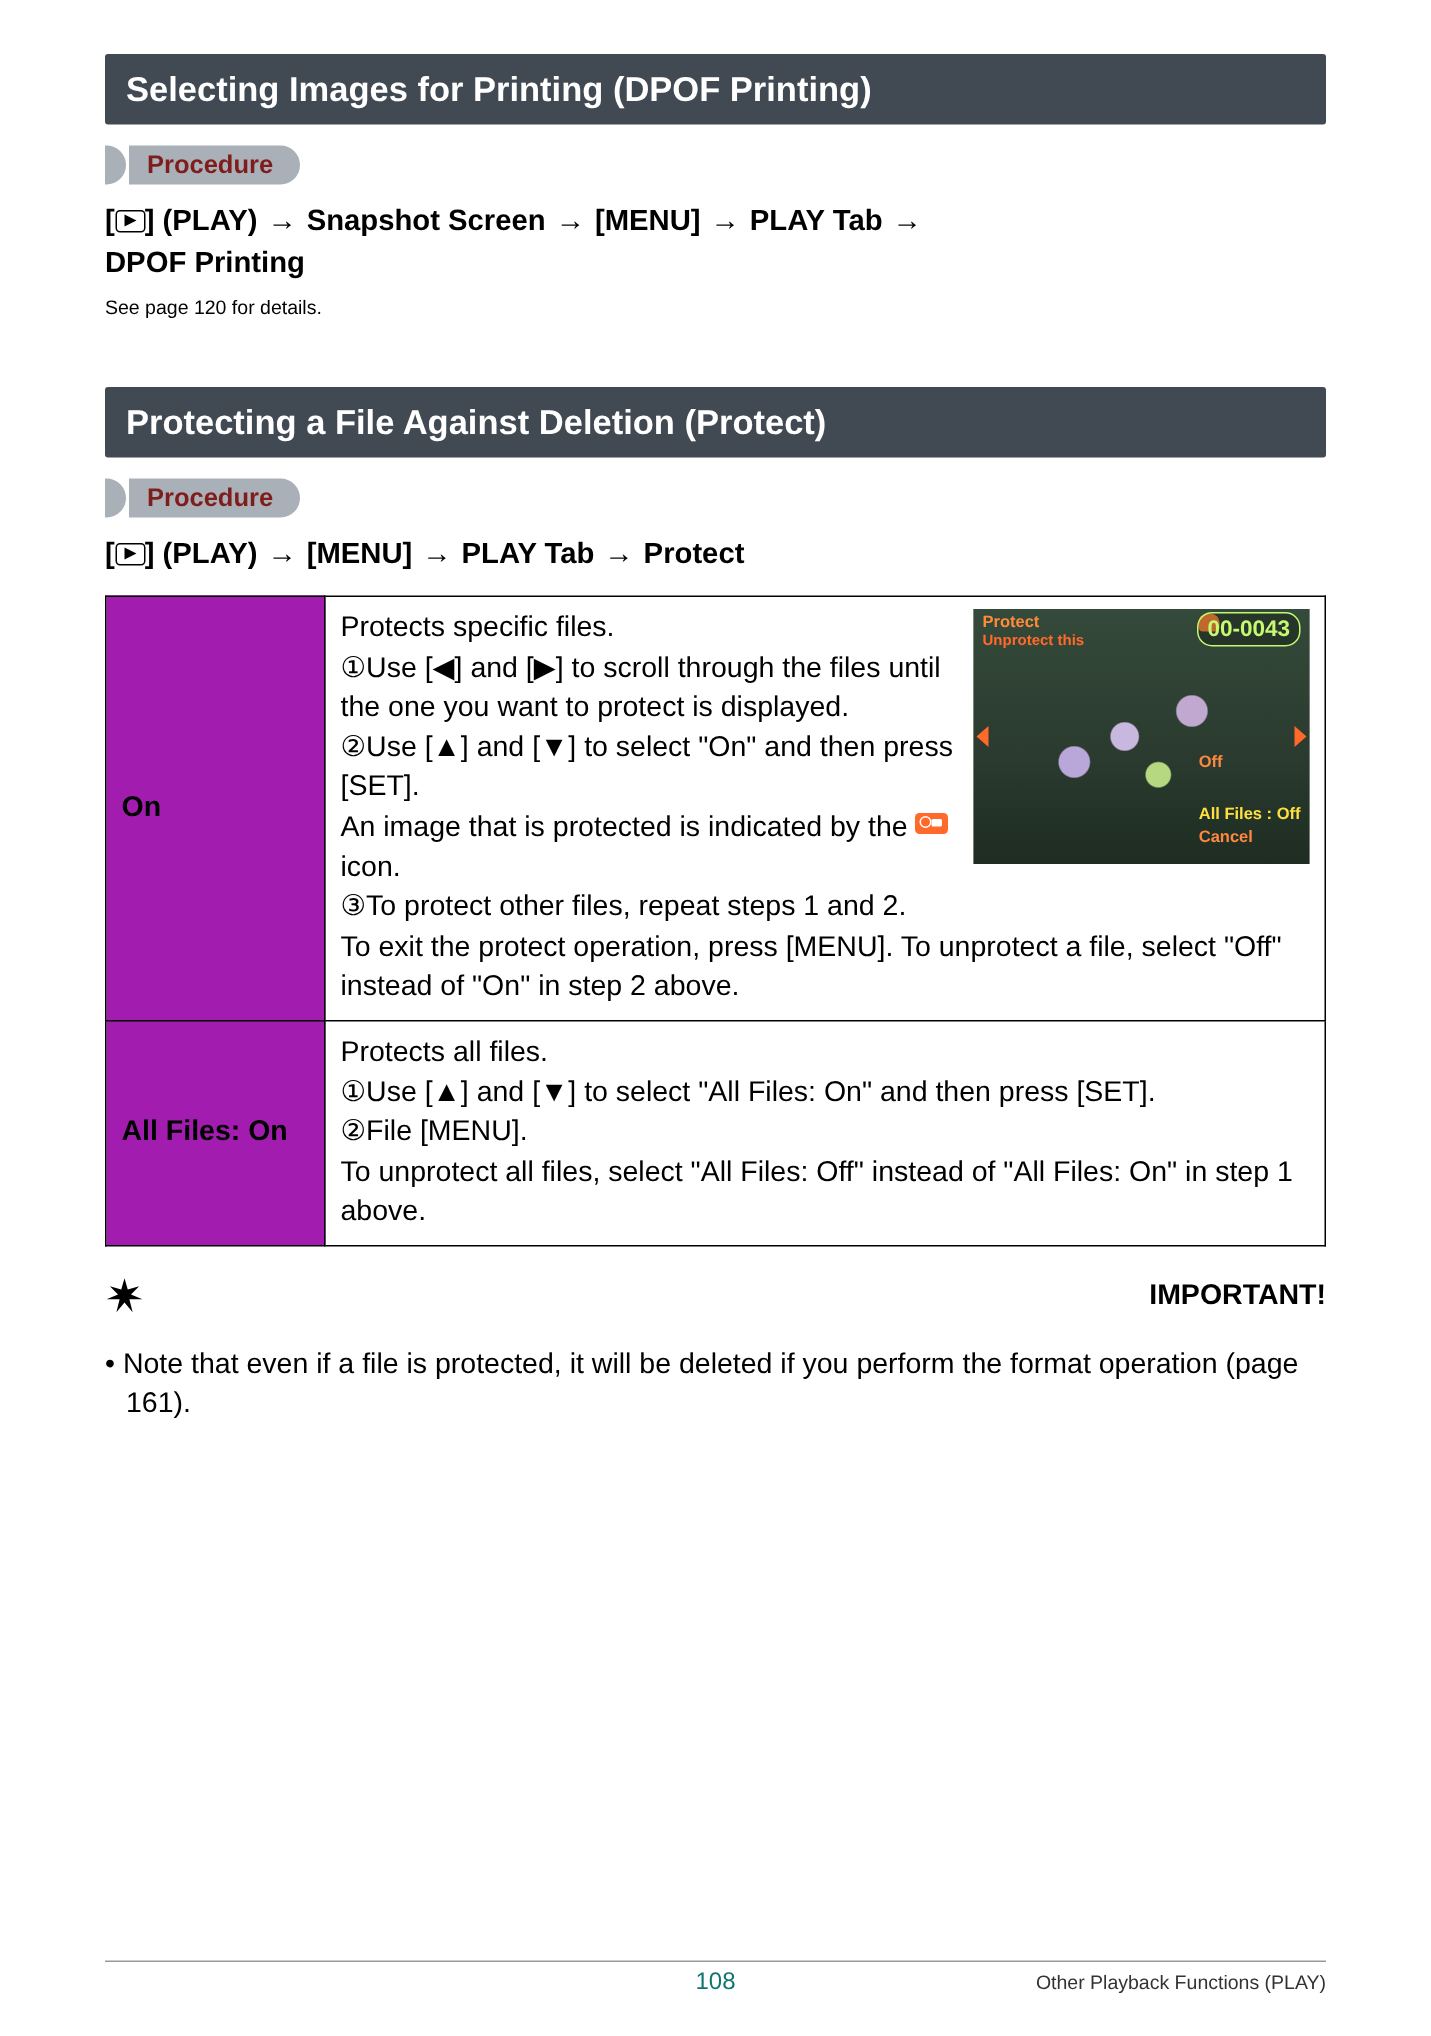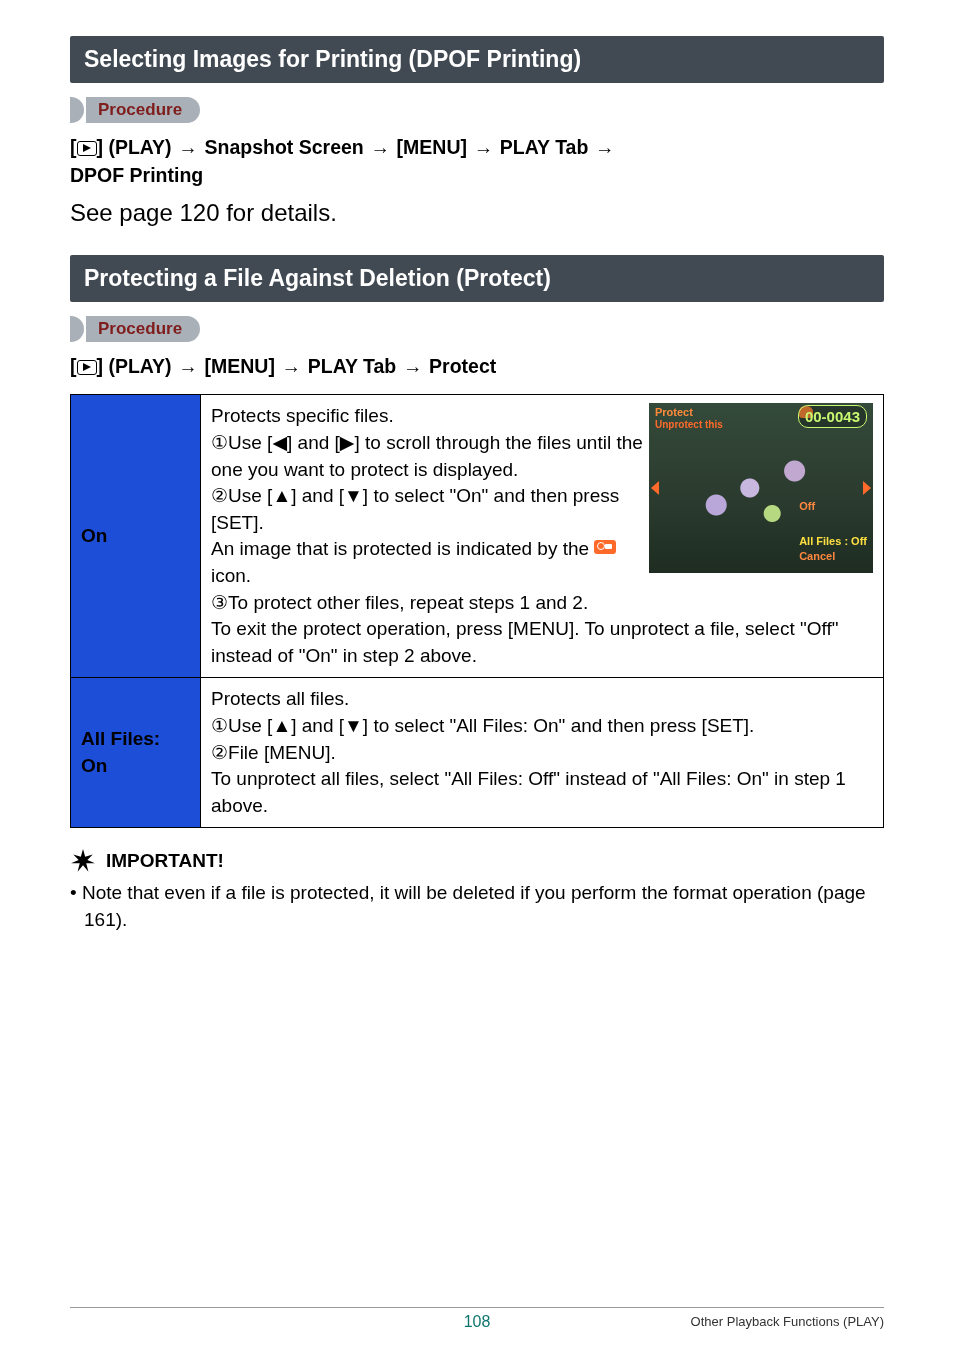--- a/index.html
+++ b/index.html
@@ -53,44 +53,44 @@
     line-height: 1.45;
     margin-bottom: 6px;
   }
   .arrow {
     display: inline-block;
     width: 22px;
     font-weight: normal;
     text-align: center;
   }
   .body-text {
-    font-size: 24px;
-    margin-bottom: 16px;
+    font-size: 13px;
+    margin-bottom: 34px;
     line-height: 1.4;
   }
   .spacer-mid {
     height: 10px;
   }
   table.feature {
     width: 100%;
     border-collapse: collapse;
     margin-top: 14px;
     margin-bottom: 20px;
   }
   table.feature td {
     border: 1px solid #000;
     padding: 8px 10px;
     vertical-align: middle;
     font-size: 19px;
     line-height: 1.4;
   }
   table.feature td.label {
-    background: #1d4ed8;
-    font-weight: bold;
-    width: 130px;
+    background: #a21caf;
+    font-weight: bold;
+    width: 146px;
   }
   .cell-inner {
     display: flex;
     align-items: flex-start;
     gap: 6px;
   }
   .cell-text {
     flex: 1;
   }
   .circ {
@@ -196,21 +196,22 @@
     position: absolute;
     left: 11px; top: 4px;
     width: 7px; height: 5px;
     background: #fff;
     border-radius: 1px;
   }
   .important-row {
     display: flex;
     align-items: center;
     gap: 10px;
-    margin: 8px 0 6px 0;
+    margin: 8px 0 20px 0;
+    justify-content: space-between;
   }
   .important-label {
     font-weight: bold;
     font-size: 19px;
   }
   .burst-icon {
     width: 26px;
     height: 26px;
     position: relative;
   }

